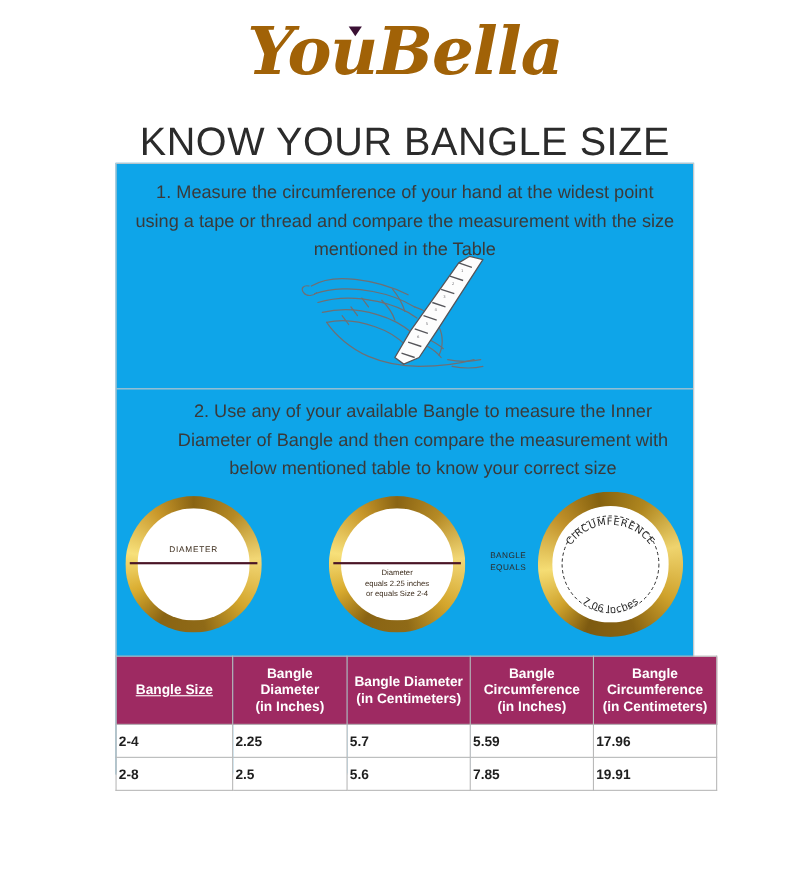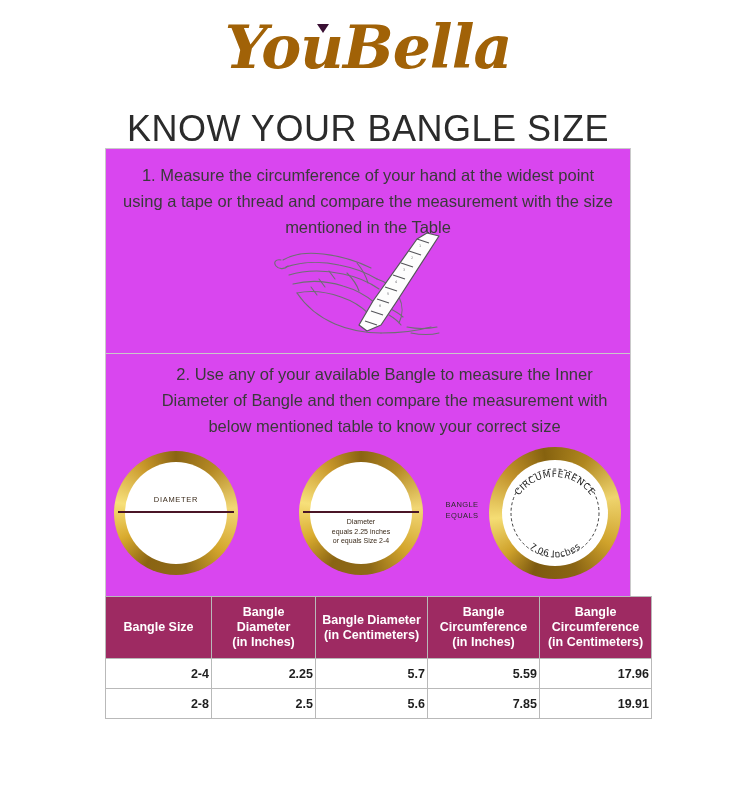--- a/index.html
+++ b/index.html
@@ -61,21 +61,21 @@
 
   
   .info-box {
     position: absolute;
     left: 105px;
     top: 148px;
     width: 526px;
     height: 556px;
     border: 1px solid #c9c9c9;
     box-sizing: border-box;
-    background: #d946ef;
+    background: #0ea5e9;
   }
   .section-divider {
     position: absolute;
     left: 0; right: 0;
     top: 204px;
     height: 1px;
     background: #c9c9c9;
   }
 
   .step-text {
@@ -245,27 +245,27 @@
     border: 1px solid #b9b9b9;
     text-align: center;
     vertical-align: middle;
     height: 62px;
     box-sizing: border-box;
   }
   .size-table td {
     font-size: 12.5px;
     font-weight: bold;
     color: #1f1f1f;
-    text-align: right;
+    text-align: left;
     border: 1px solid #b9b9b9;
     height: 25px;
     padding: 2px;
     background: #fff;
   }
-  .col-0 { width: 106px; }
+  .col-0 { width: 106px; text-decoration: underline; }
   .col-1 { width: 104px; }
   .col-2 { width: 112px; }
   .col-3 { width: 112px; }
   .col-4 { width: 112px; }
 </style>
 </head>
 <body>
 
 <div class="logo-wrap">
   <div class="logo-text">

